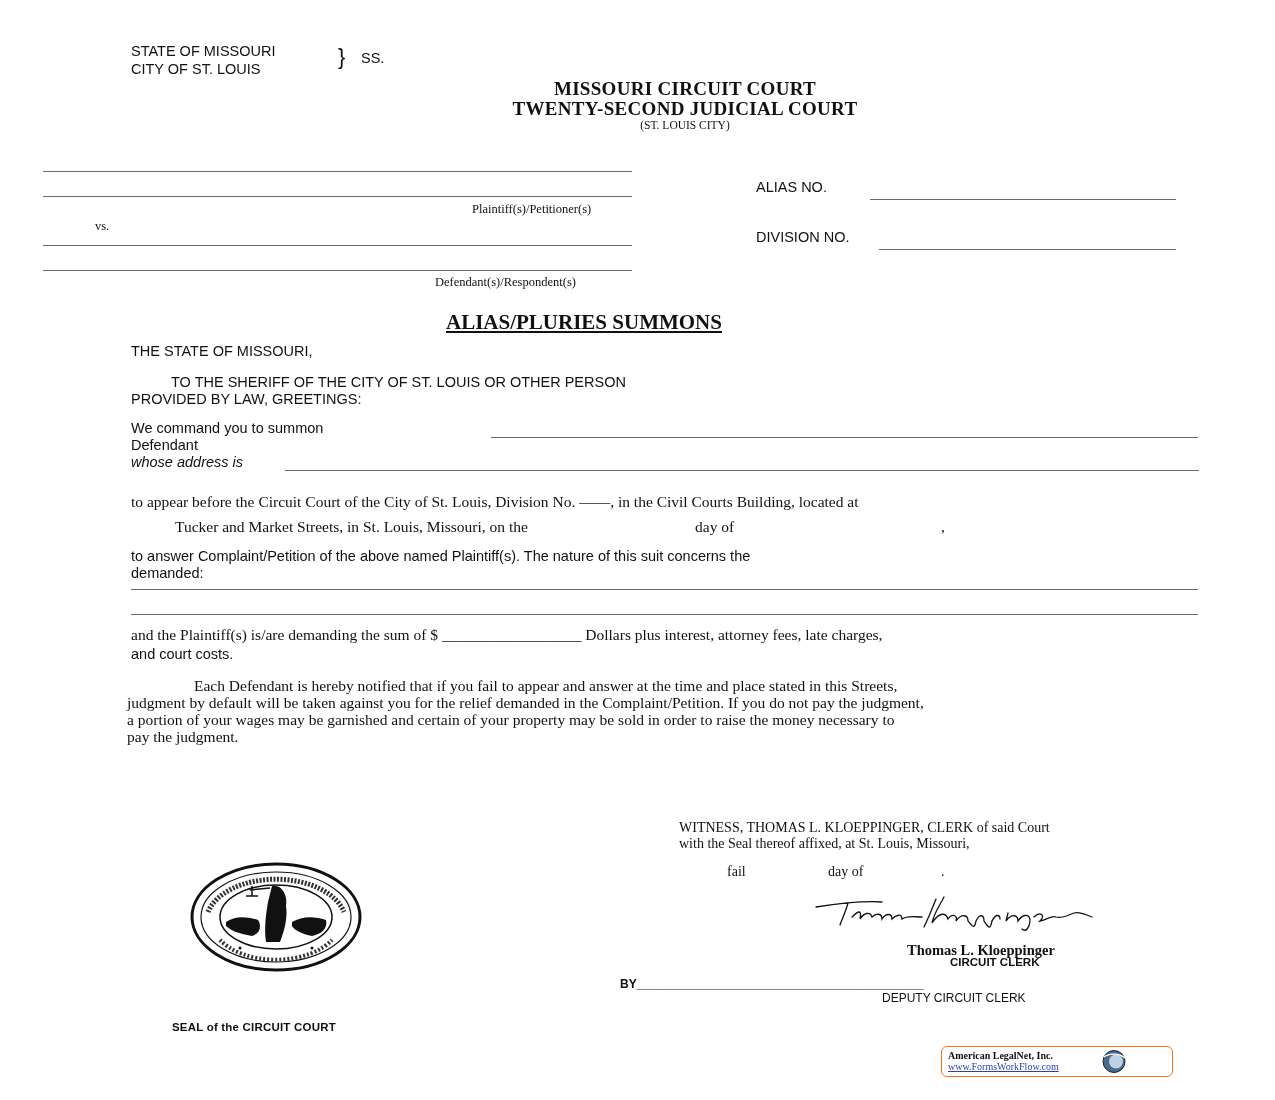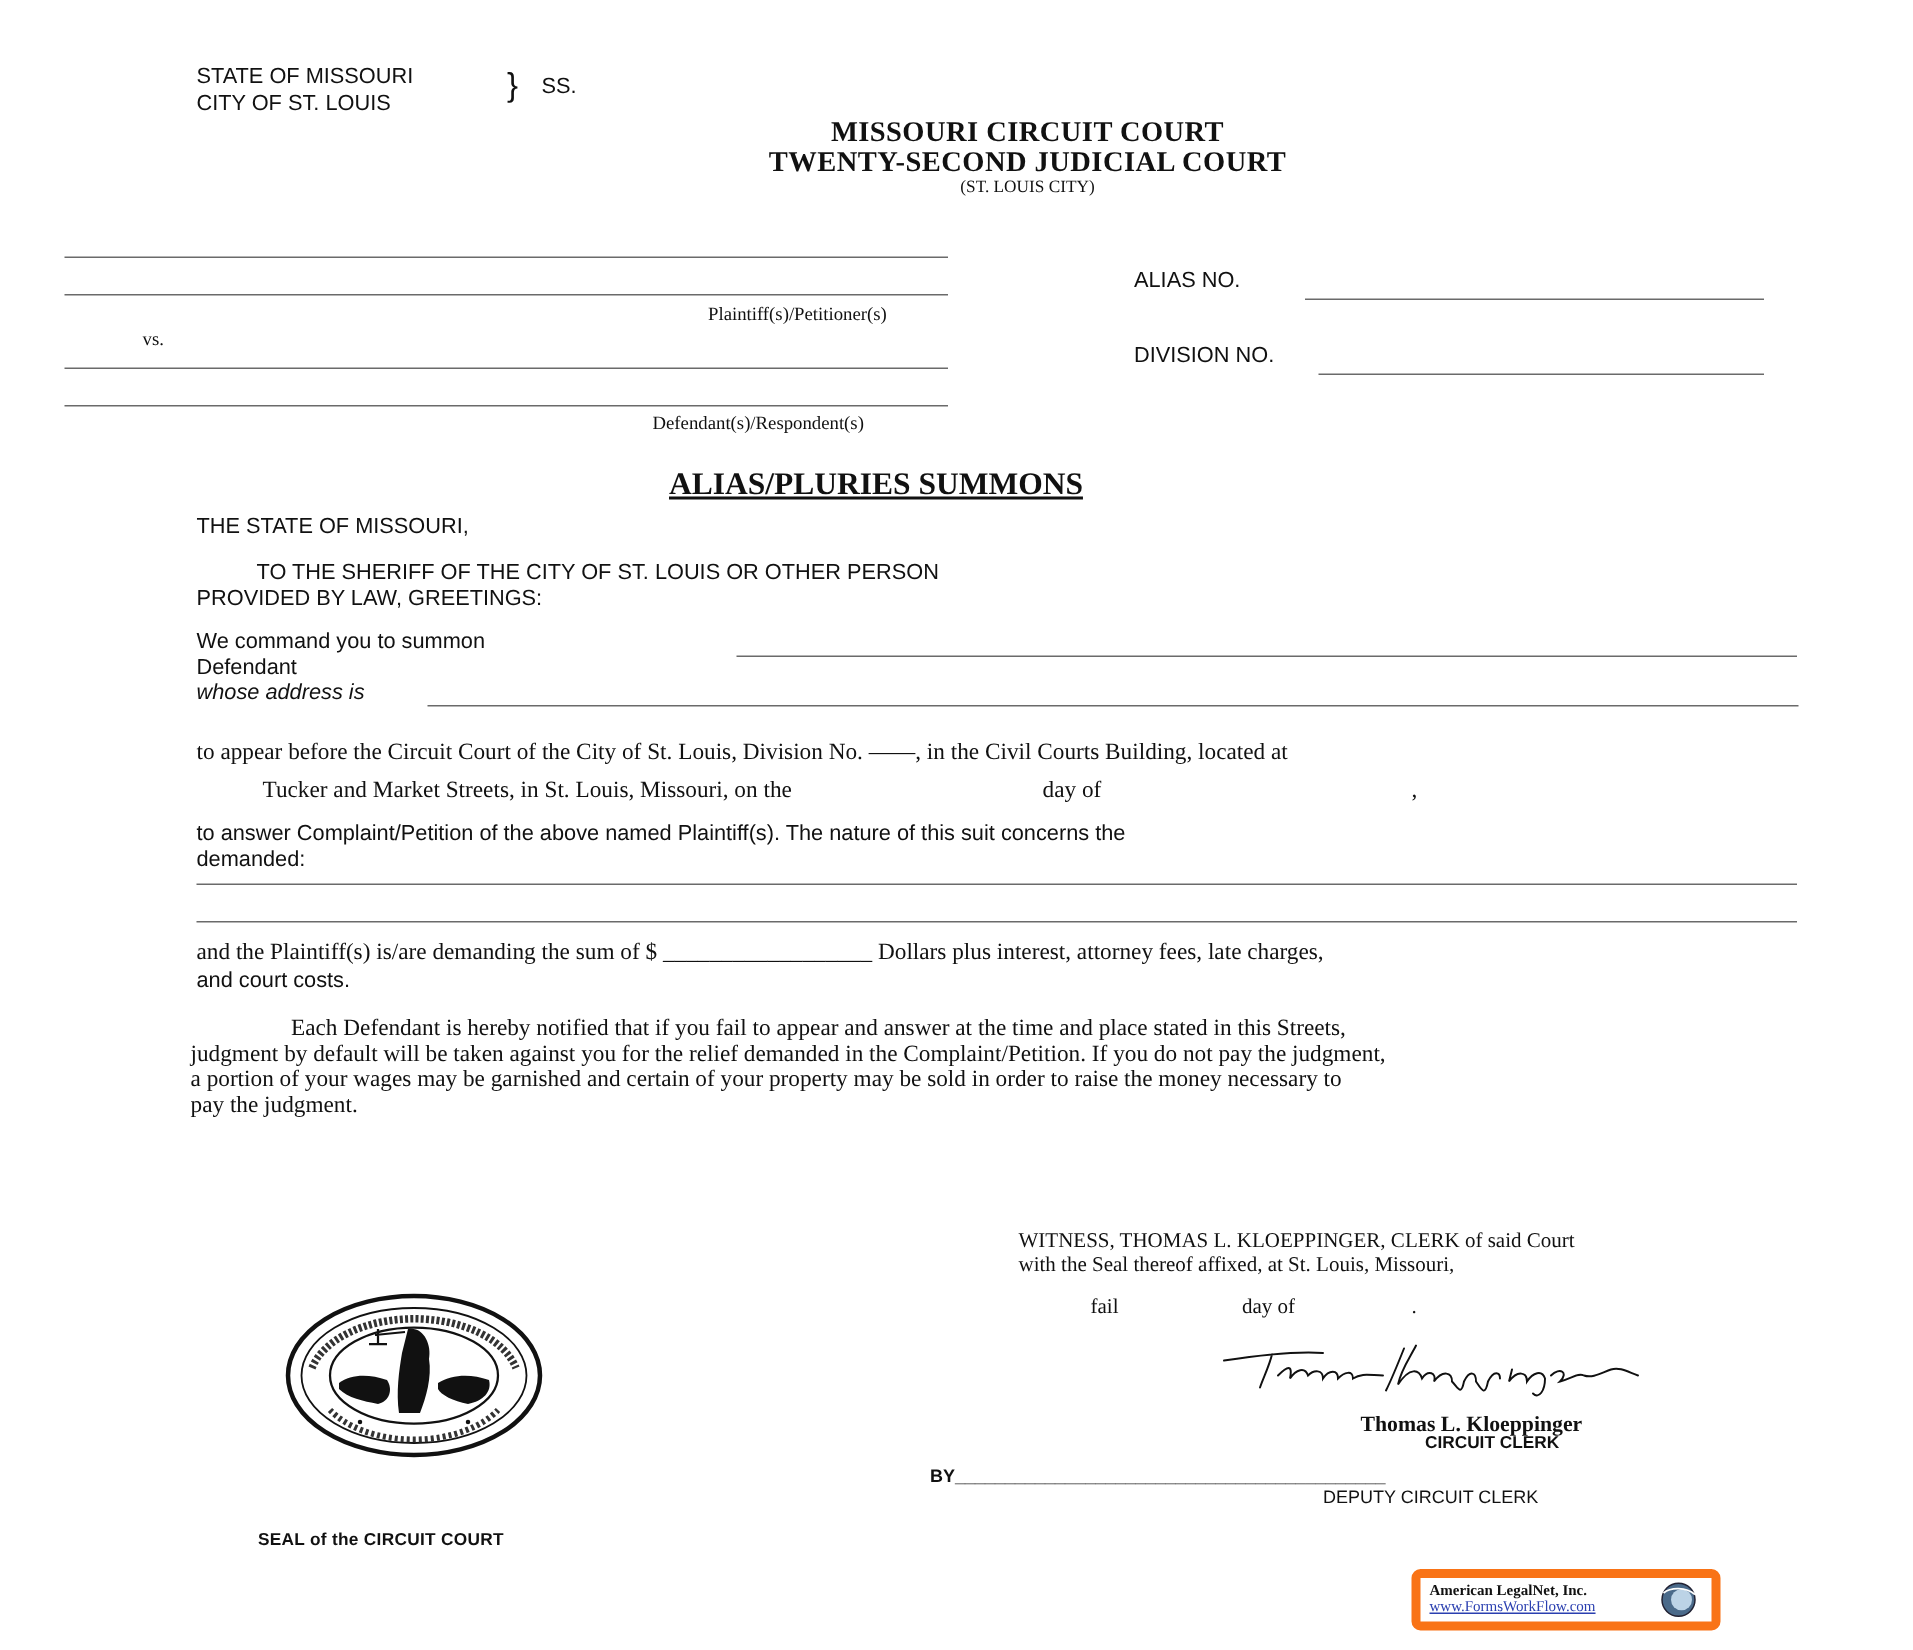--- a/index.html
+++ b/index.html
@@ -4,21 +4,21 @@
 <style>
   html, body { margin:0; padding:0; background:#ffffff; }
   body { width:1275px; height:1100px; position:relative; overflow:hidden; color:#111; }
   .abs { position:absolute; white-space:nowrap; }
   .sans { font-family:"Liberation Sans", "DejaVu Sans", sans-serif; }
   .serif { font-family:"Liberation Serif", "DejaVu Serif", serif; }
   .line { position:absolute; height:0; border-top:1.5px solid #6a6a6a; }
   .f14 { font-size:14.5px; }
   .hdr { font-weight:bold; font-size:19px; letter-spacing:0.3px; }
   .seal { position:absolute; left:190px; top:862px; width:172px; height:110px; }
-  .logo-box { position:absolute; left:941px; top:1046px; width:194px; height:29px; border:6px solid #f97316; border-radius:6px; background:#fff; }
+  .logo-box { position:absolute; left:941px; top:1046px; width:194px; height:29px; border:1px solid #f97316; border-radius:6px; background:#fff;padding-left:36px; }
   .sig { position:absolute; left:812px; top:893px; width:290px; height:40px; }
 </style>
 </head>
 <body>
 
 <div class="abs sans f14" style="left:131px;top:43px;">STATE OF MISSOURI</div>
 <div class="abs sans f14" style="left:131px;top:61px;">CITY OF ST. LOUIS</div>
 <div class="abs sans" style="left:338px;top:44px;font-size:22px;">}</div>
 <div class="abs sans f14" style="left:361px;top:50px;">SS.</div>
 

